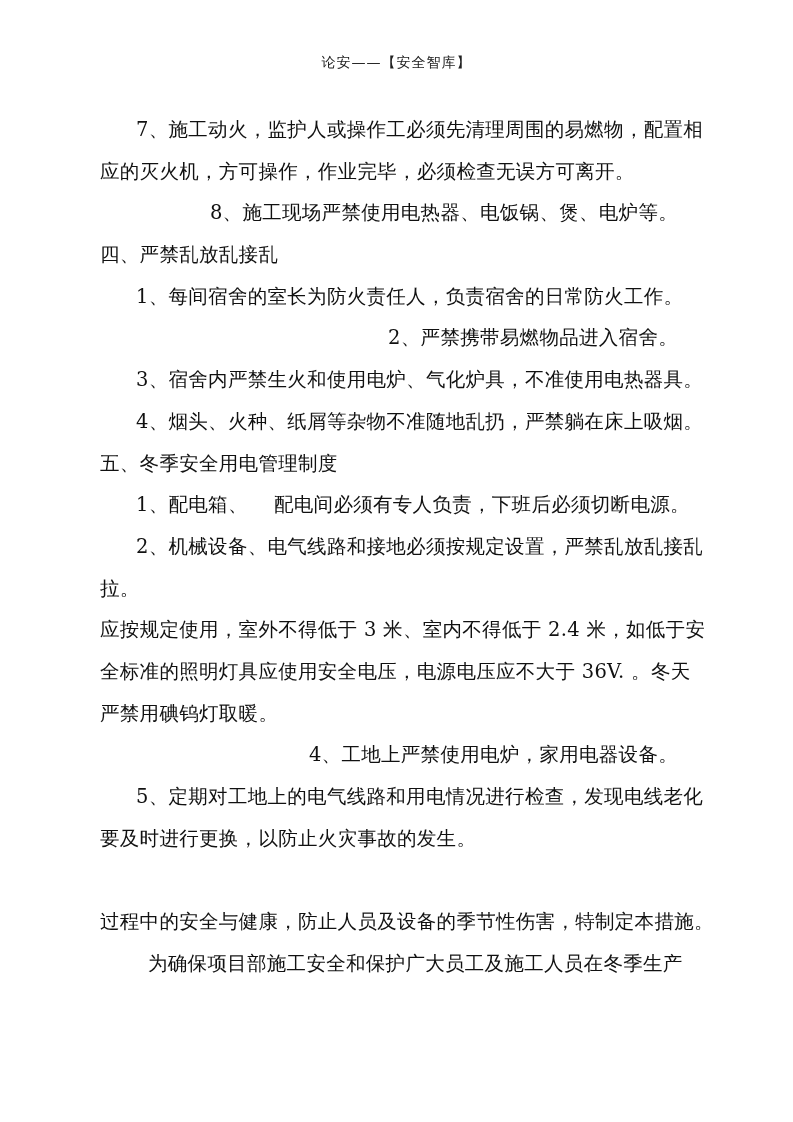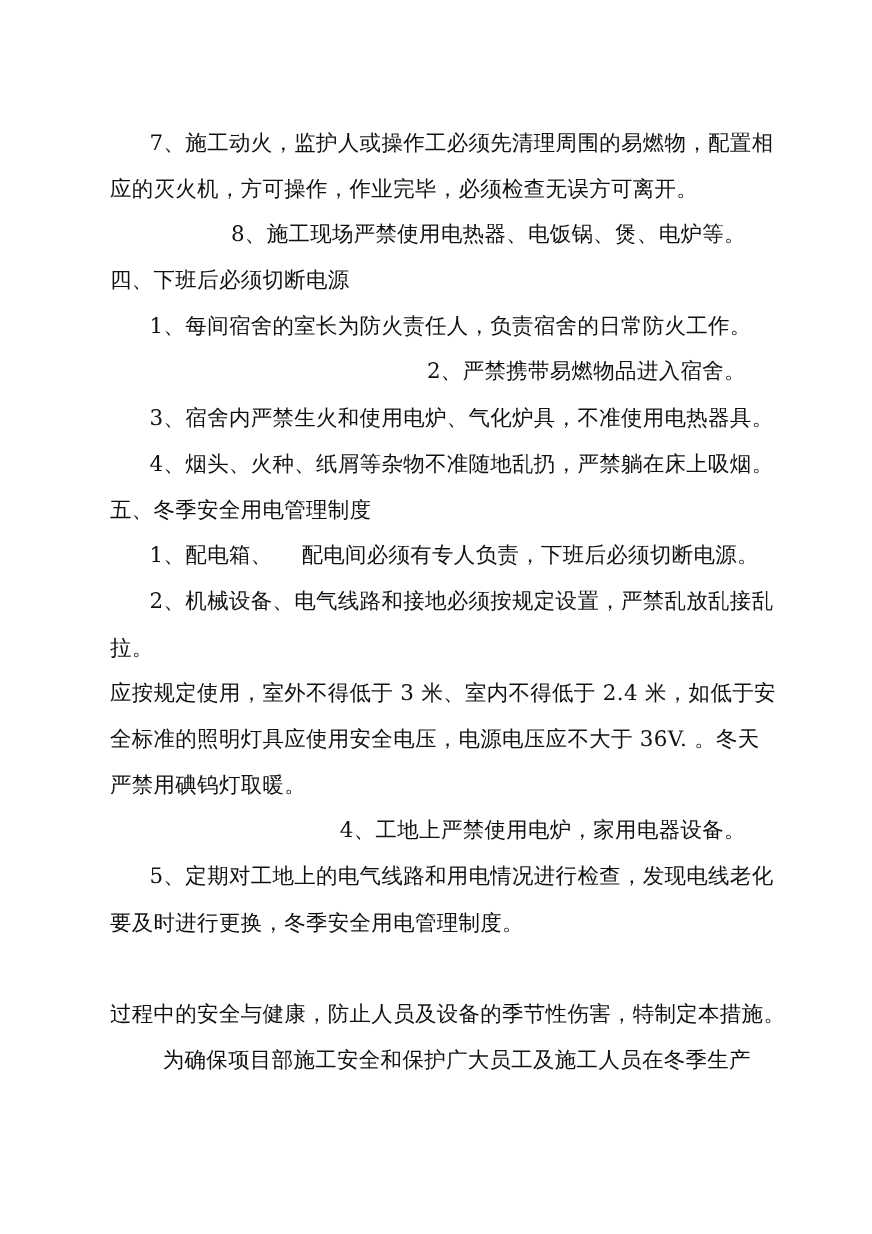--- a/index.html
+++ b/index.html
@@ -43,36 +43,37 @@
   .line.list-item   { padding-left: 36px; text-align: right; }
   .line.paragraph   { padding-left: 48px; }
   .line.heading     { padding-left: 0; }
   .line.continuation{ padding-left: 0; }
   .line.blank       { padding-left: 0; }
 </style>
 </head>
 <body>
 
 <div class="page">
+  <div class="page-header">论安——【安全智库】</div>
   <div class="doc-body" id="doc-body">
       <div class="line list-item">7、施工动火，监护人或操作工必须先清理周围的易燃物，配置相</div>
       <div class="line continuation">应的灭火机，方可操作，作业完毕，必须检查无误方可离开。</div>
       <div class="line list-item">8、施工现场严禁使用电热器、电饭锅、煲、电炉等。</div>
-      <div class="line heading">四、下班后必须切断电源</div>
+      <div class="line heading">四、严禁乱放乱接乱</div>
       <div class="line list-item">1、每间宿舍的室长为防火责任人，负责宿舍的日常防火工作。</div>
       <div class="line list-item">2、严禁携带易燃物品进入宿舍。</div>
       <div class="line list-item">3、宿舍内严禁生火和使用电炉、气化炉具，不准使用电热器具。</div>
       <div class="line list-item">4、烟头、火种、纸屑等杂物不准随地乱扔，严禁躺在床上吸烟。</div>
       <div class="line heading">五、冬季安全用电管理制度</div>
       <div class="line list-item">1、配电箱、　 配电间必须有专人负责，下班后必须切断电源。</div>
       <div class="line list-item">2、机械设备、电气线路和接地必须按规定设置，严禁乱放乱接乱</div>
       <div class="line continuation">拉。</div>
       <div class="line continuation">应按规定使用，室外不得低于 3 米、室内不得低于 2.4 米，如低于安</div>
       <div class="line continuation">全标准的照明灯具应使用安全电压，电源电压应不大于 36V. 。冬天</div>
       <div class="line continuation">严禁用碘钨灯取暖。</div>
       <div class="line list-item">4、工地上严禁使用电炉，家用电器设备。</div>
       <div class="line list-item">5、定期对工地上的电气线路和用电情况进行检查，发现电线老化</div>
-      <div class="line continuation">要及时进行更换，冬季安全用电管理制度。</div>
+      <div class="line continuation">要及时进行更换，以防止火灾事故的发生。</div>
       <div class="line blank"></div>
       <div class="line continuation">过程中的安全与健康，防止人员及设备的季节性伤害，特制定本措施。</div>
       <div class="line paragraph">为确保项目部施工安全和保护广大员工及施工人员在冬季生产</div>
     </div>
 </div>
 
 </body></html>

